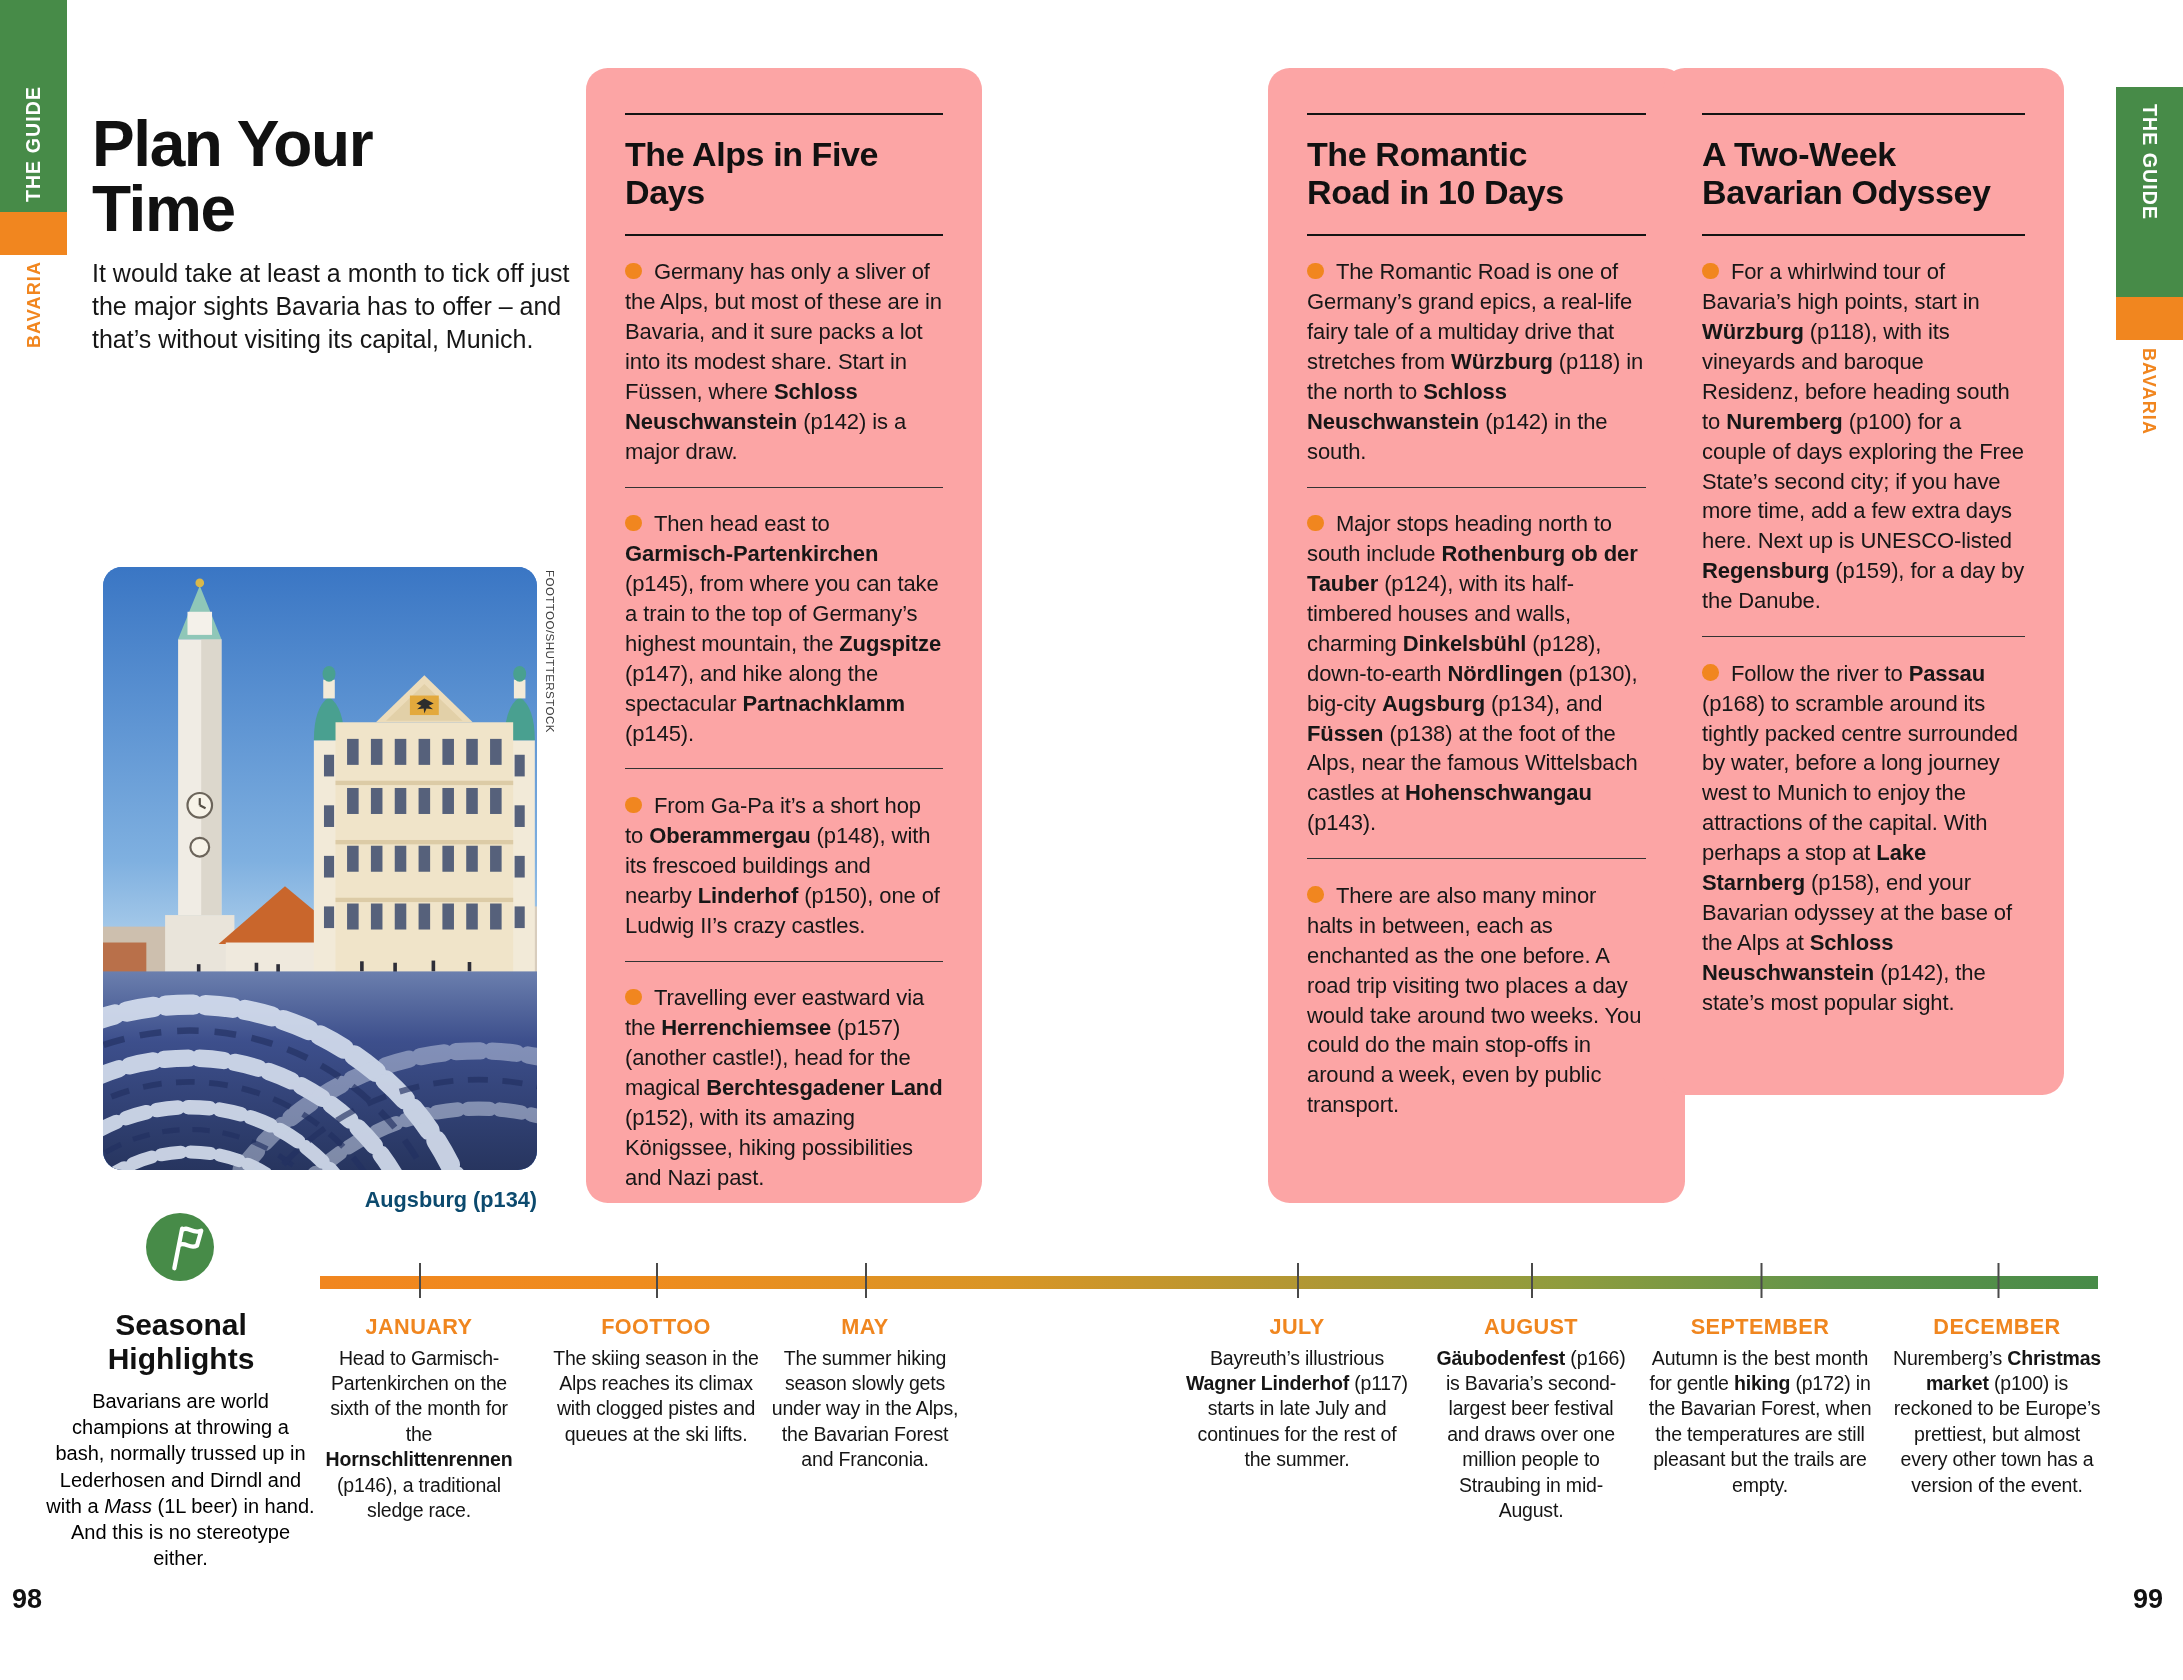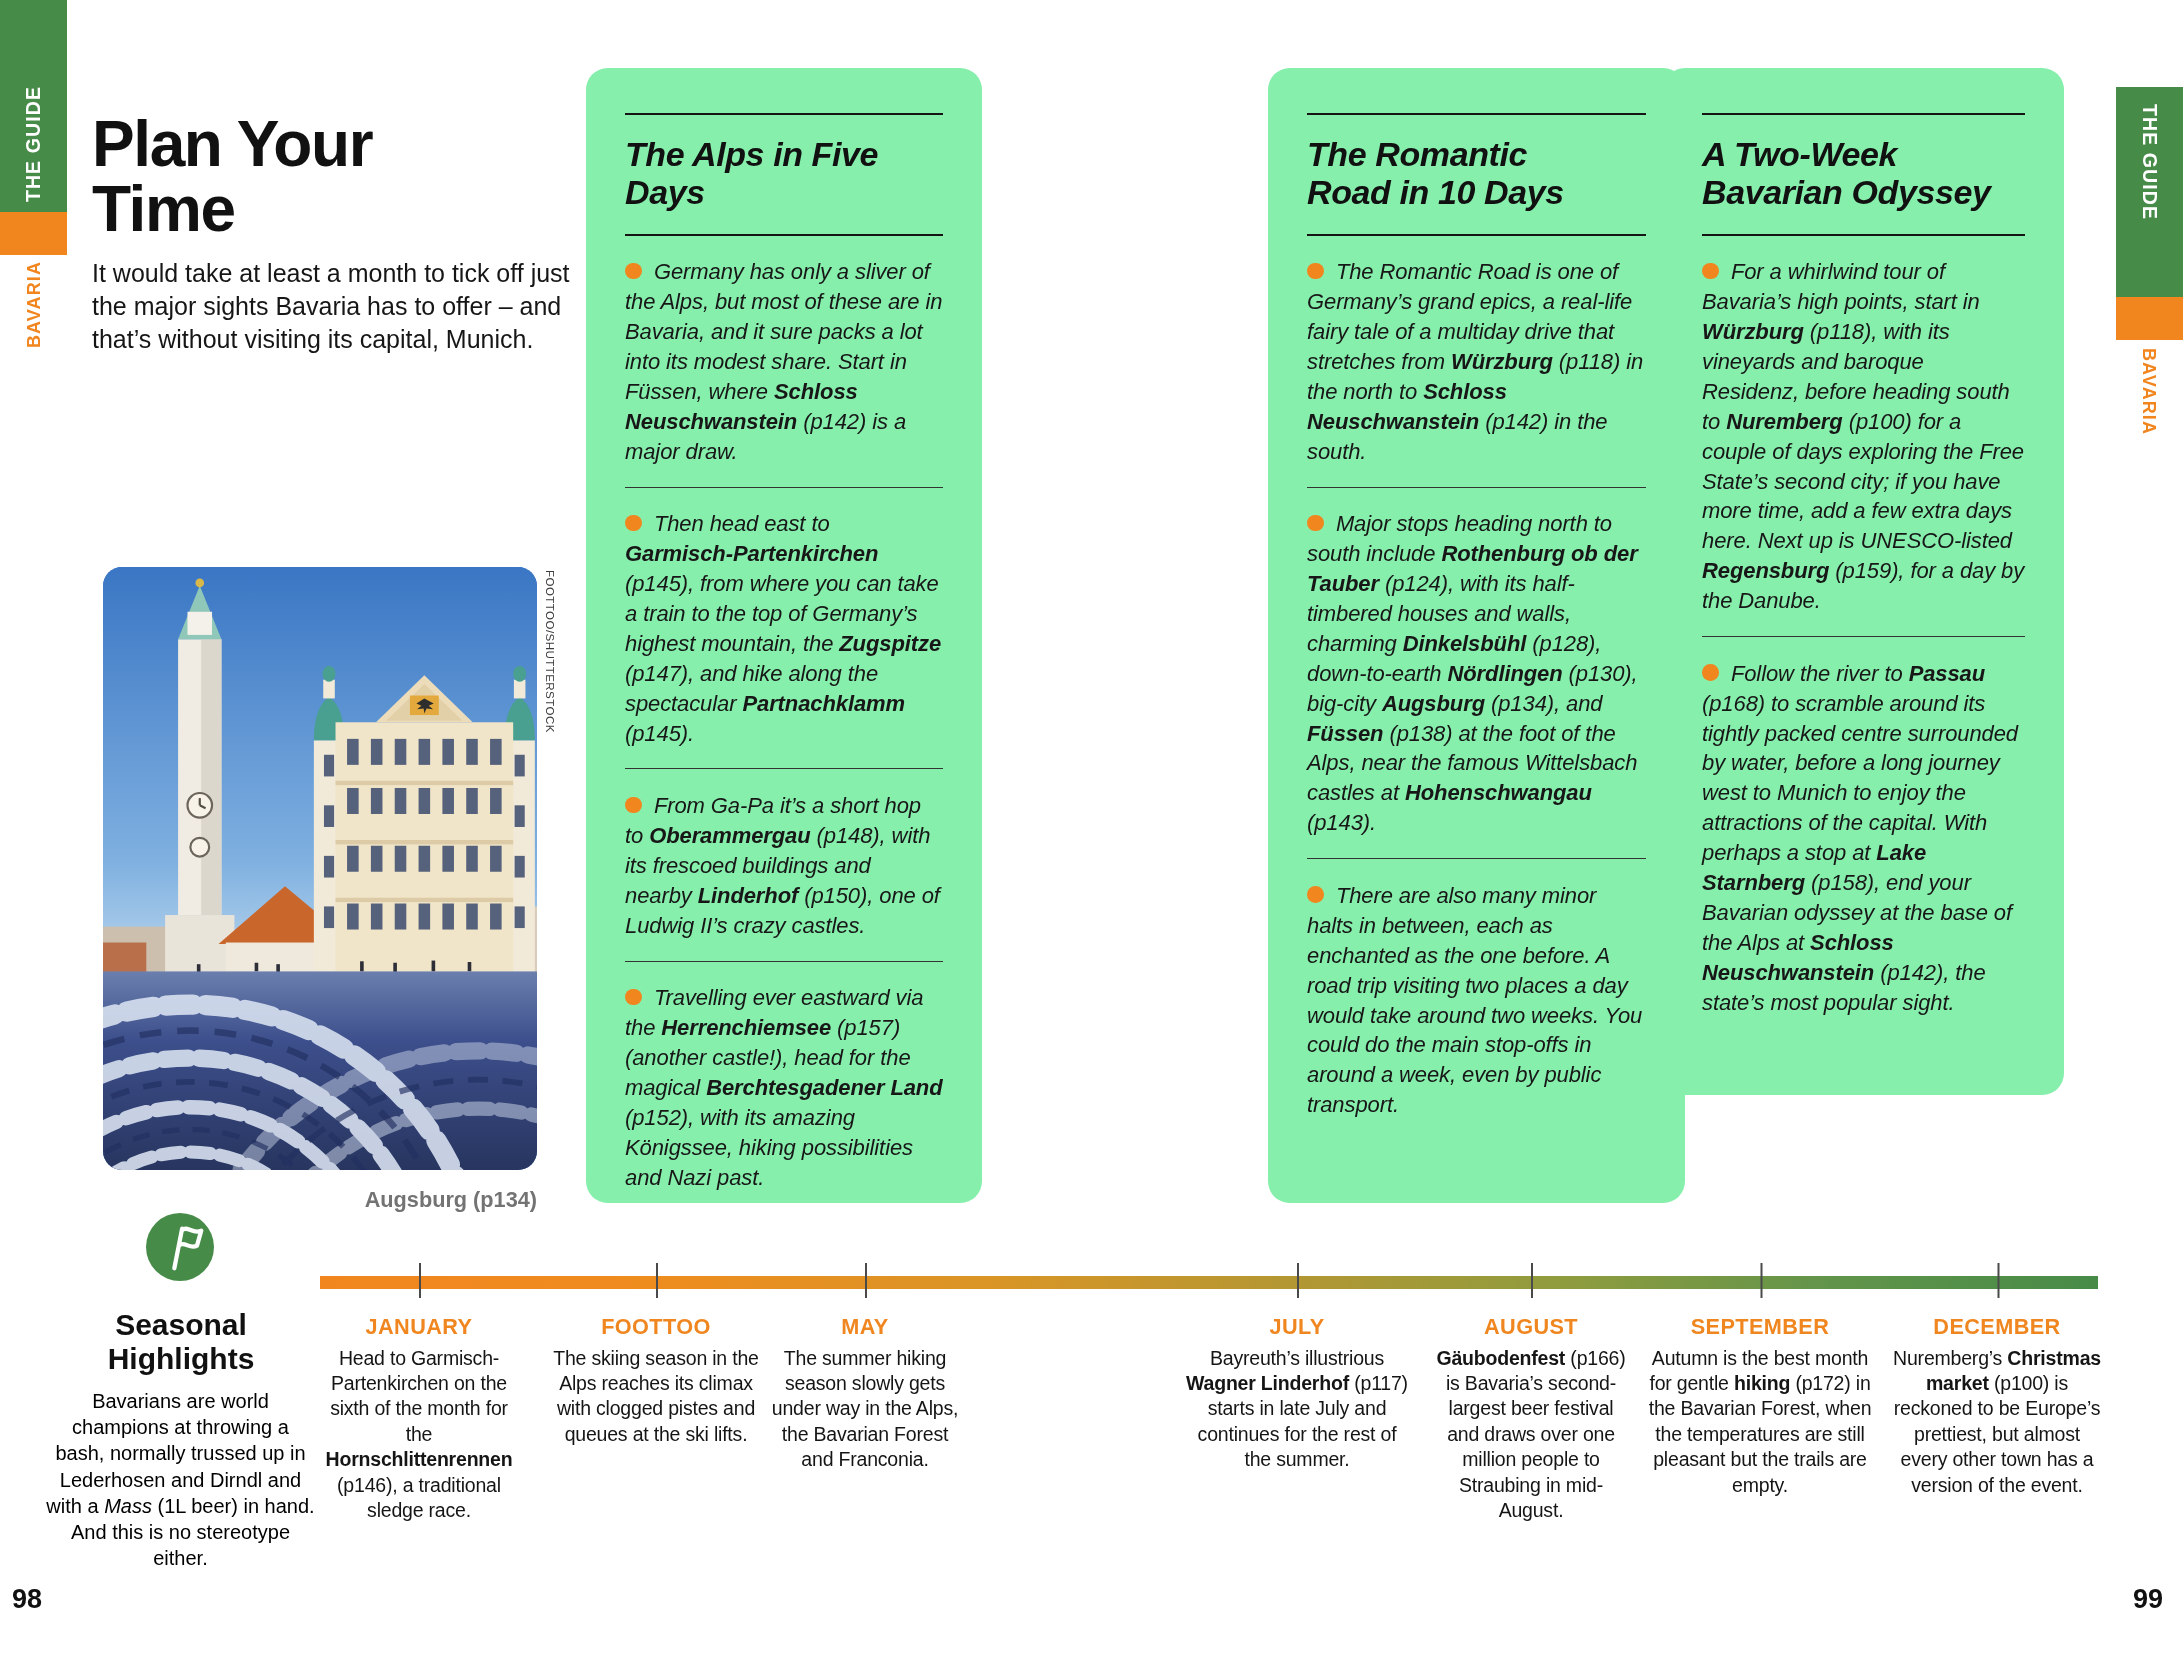--- a/index.html
+++ b/index.html
@@ -23,25 +23,25 @@
 
   
   .page-title{position:absolute;left:92px;top:69px;font-size:64px;line-height:1.02;font-weight:700;
               letter-spacing:-1.4px;white-space:pre-line;color:#111;}
   .intro{position:absolute;left:92px;top:232px;width:484px;font-size:25px;line-height:1.31;color:#161616;}
 
   
   .photo{position:absolute;left:103px;top:567px;width:434px;height:603px;border-radius:19px;overflow:hidden;background:#4178c8;}
   .photo svg{display:block;width:100%;height:100%;}
   .photo-credit{position:absolute;left:544px;top:570px;font-size:11.6px;color:#3c3c3c;letter-spacing:0.4px;}
-  .photo-caption{position:absolute;left:103px;top:1187px;width:434px;text-align:right;font-size:21.7px;font-weight:700;color:#737373;}
-
-  
-  .card{position:absolute;top:68px;background:#86efac;border-radius:21.7px;box-sizing:border-box;
-        padding:45px 39px 0 39px;overflow:hidden;font-style:italic;}
+  .photo-caption{position:absolute;left:103px;top:1187px;width:434px;text-align:right;font-size:21.7px;font-weight:700;color:#0c4a6e;}
+
+  
+  .card{position:absolute;top:68px;background:#fca5a5;border-radius:21.7px;box-sizing:border-box;
+        padding:45px 39px 0 39px;overflow:hidden;}
   .card-1{left:586px;width:396px;height:1135px;}
   .card-2{left:1268px;width:417px;height:1135px;}
   .card-3{left:1663px;width:401px;height:1027px;}
   .card-head{border-top:2.9px solid #141414;border-bottom:2.2px solid #141414;padding:20px 0 21.7px 0;}
   .card-title{margin:0;font-size:34px;line-height:1.13;font-weight:700;letter-spacing:-0.4px;color:#111;white-space:pre-line;}
   .card-para{margin:21.7px 0 20px 0;font-size:22px;line-height:1.36;letter-spacing:-0.1px;color:#171717;}
   .card-para b{font-weight:700;}
   .sep{border-top:1.8px solid #333;margin:0;}
   .bullet{display:inline-block;width:16.6px;height:16.6px;border-radius:50%;background:#f1861f;margin-right:12.3px;}
 

